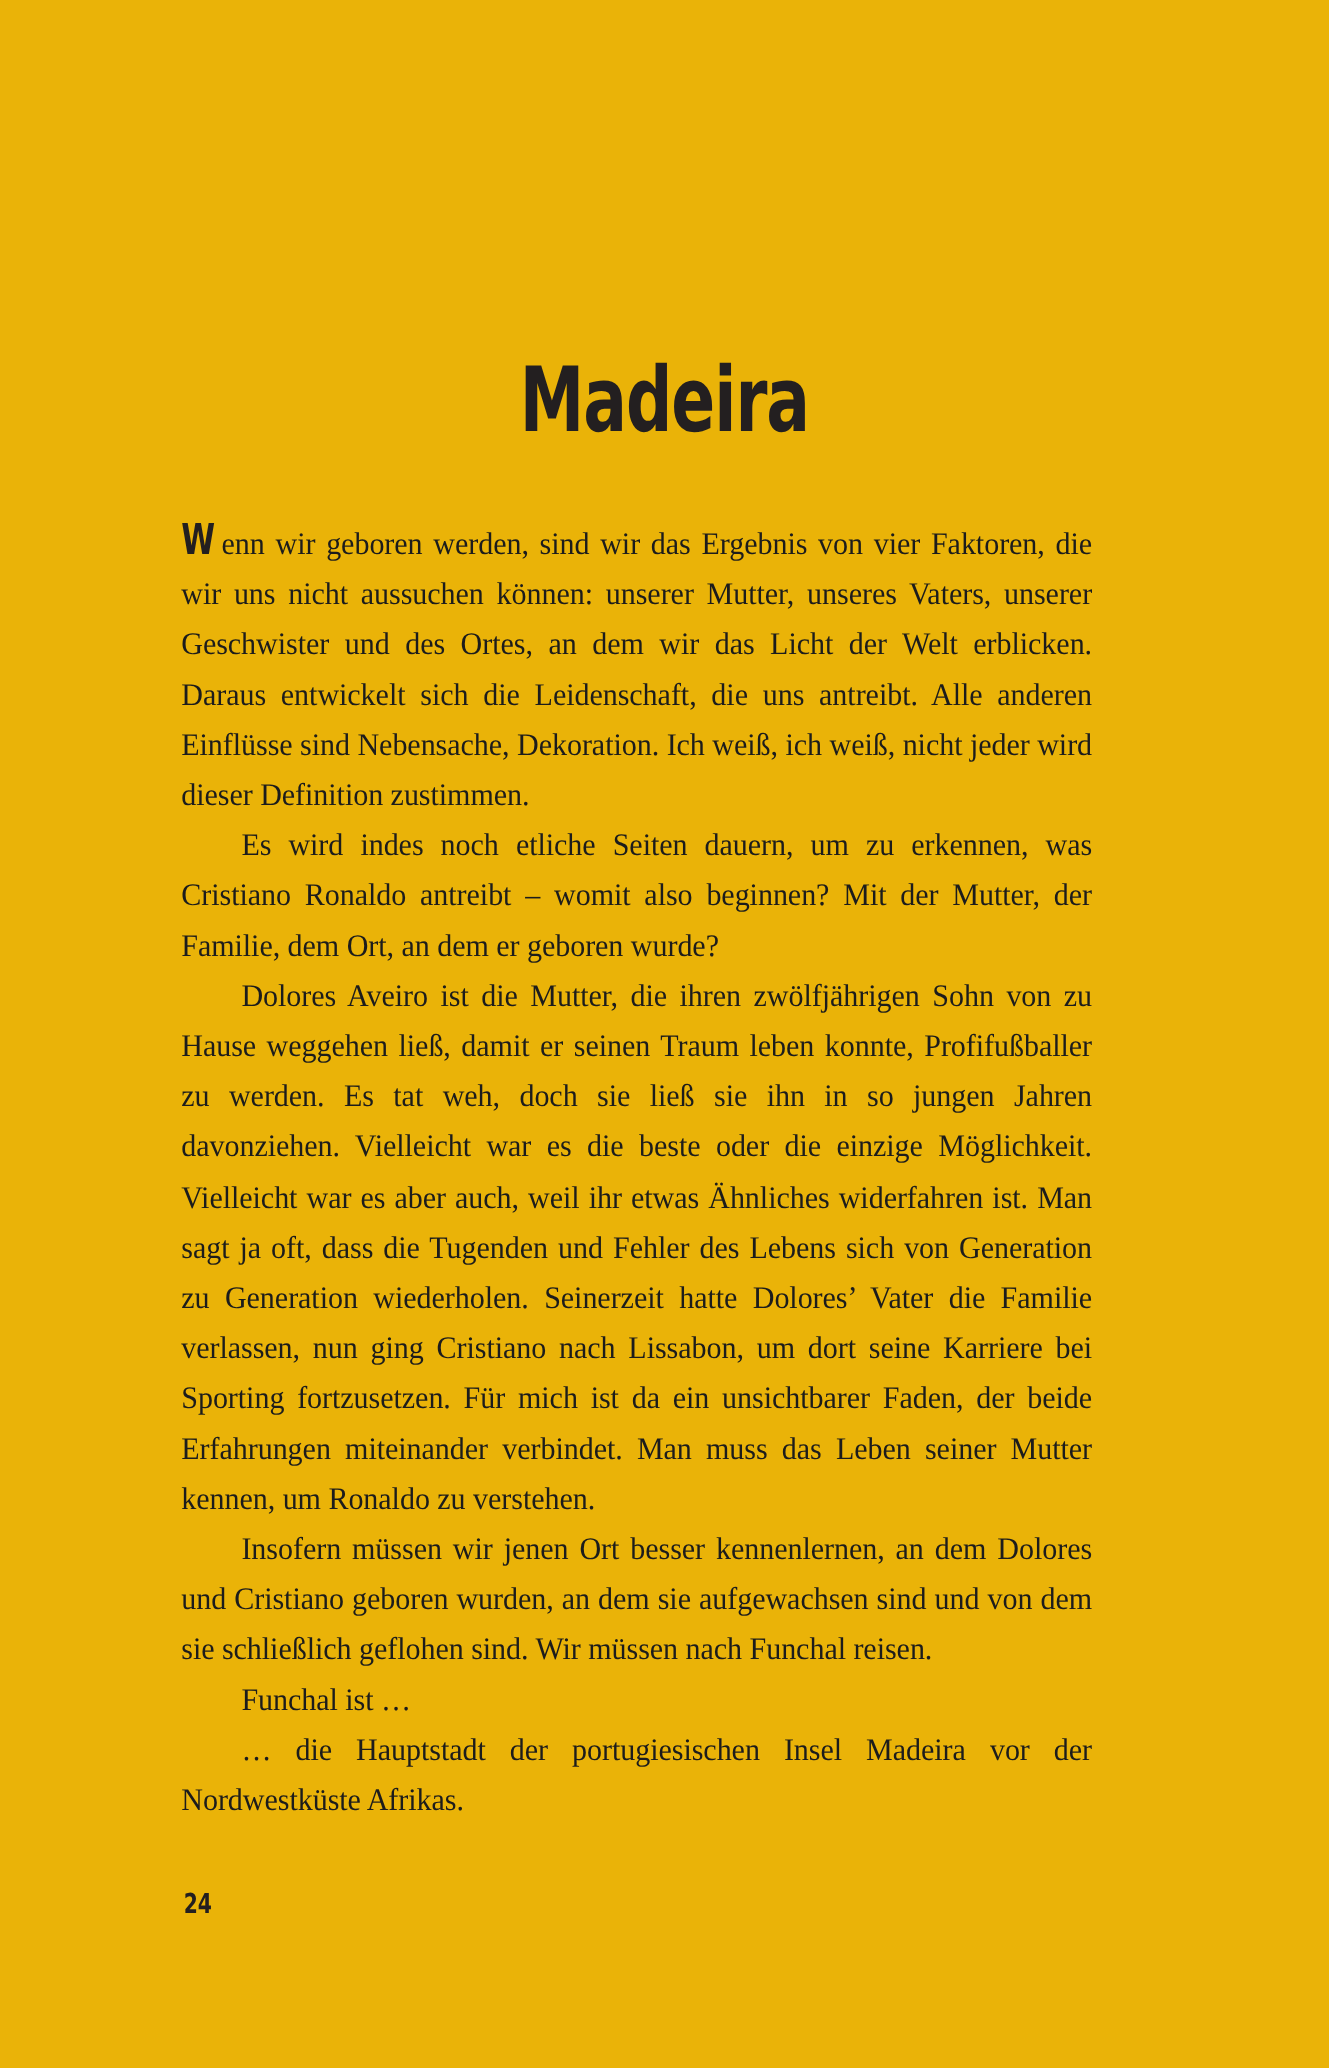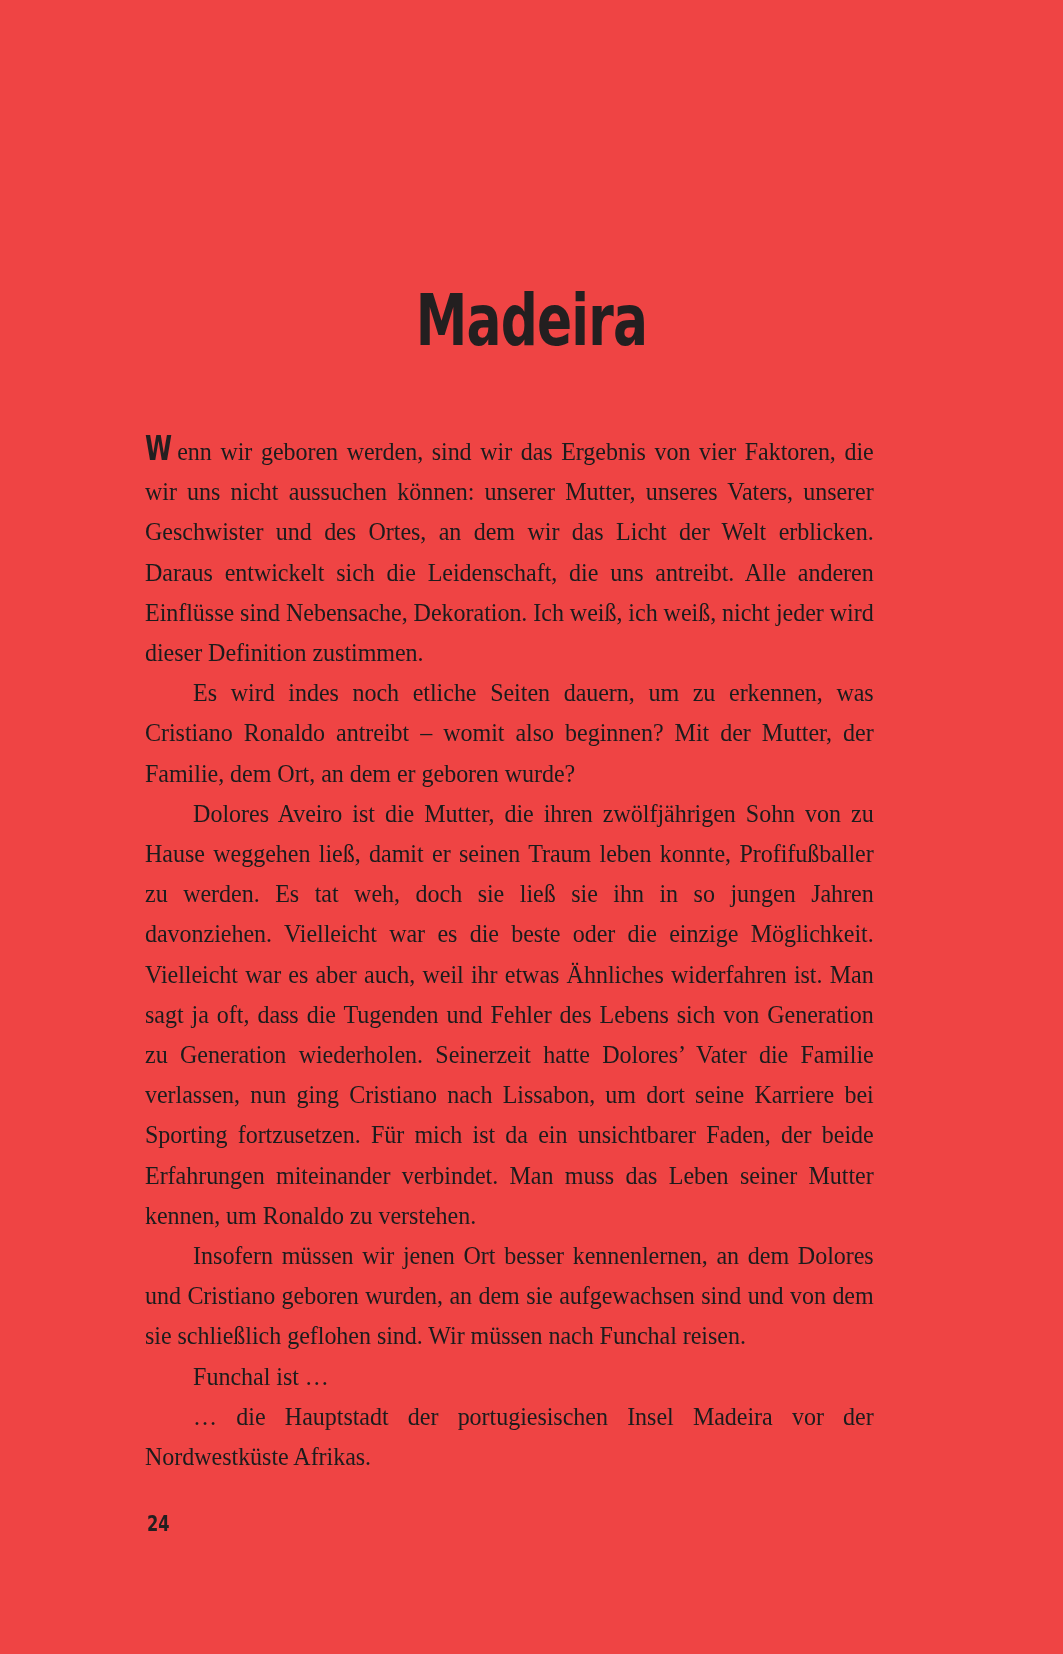--- a/index.html
+++ b/index.html
@@ -13,21 +13,21 @@
     position: relative;
     overflow: hidden;
     font-family: "Liberation Serif", "DejaVu Serif", serif;
     color: #1a1a1a;
     -webkit-font-smoothing: antialiased;
   }
 
   .page {
     position: absolute;
     inset: 0;
-    background: #ef4444;
+    background: #eab308;
   }
 
   
   .chapter-title {
     position: absolute;
     left: 0;
     right: 0;
     top: 236px;
     text-align: center;
     font-family: "Liberation Sans Narrow", "DejaVu Sans Condensed", "Liberation Sans", sans-serif;
@@ -38,21 +38,21 @@
     color: #231f20;
     transform: scaleX(0.80);
     transform-origin: center top;
     white-space: nowrap;
   }
 
   
   .textblock {
     position: absolute;
     left: 145px;
-    top: 432px;
+    top: 416px;
     width: 763px;
   }
 
   .para {
     margin: 0;
     font-size: 25.2px;
     line-height: 40.2px;
     text-align: justify;
     text-justify: inter-word;
     hyphens: manual;

